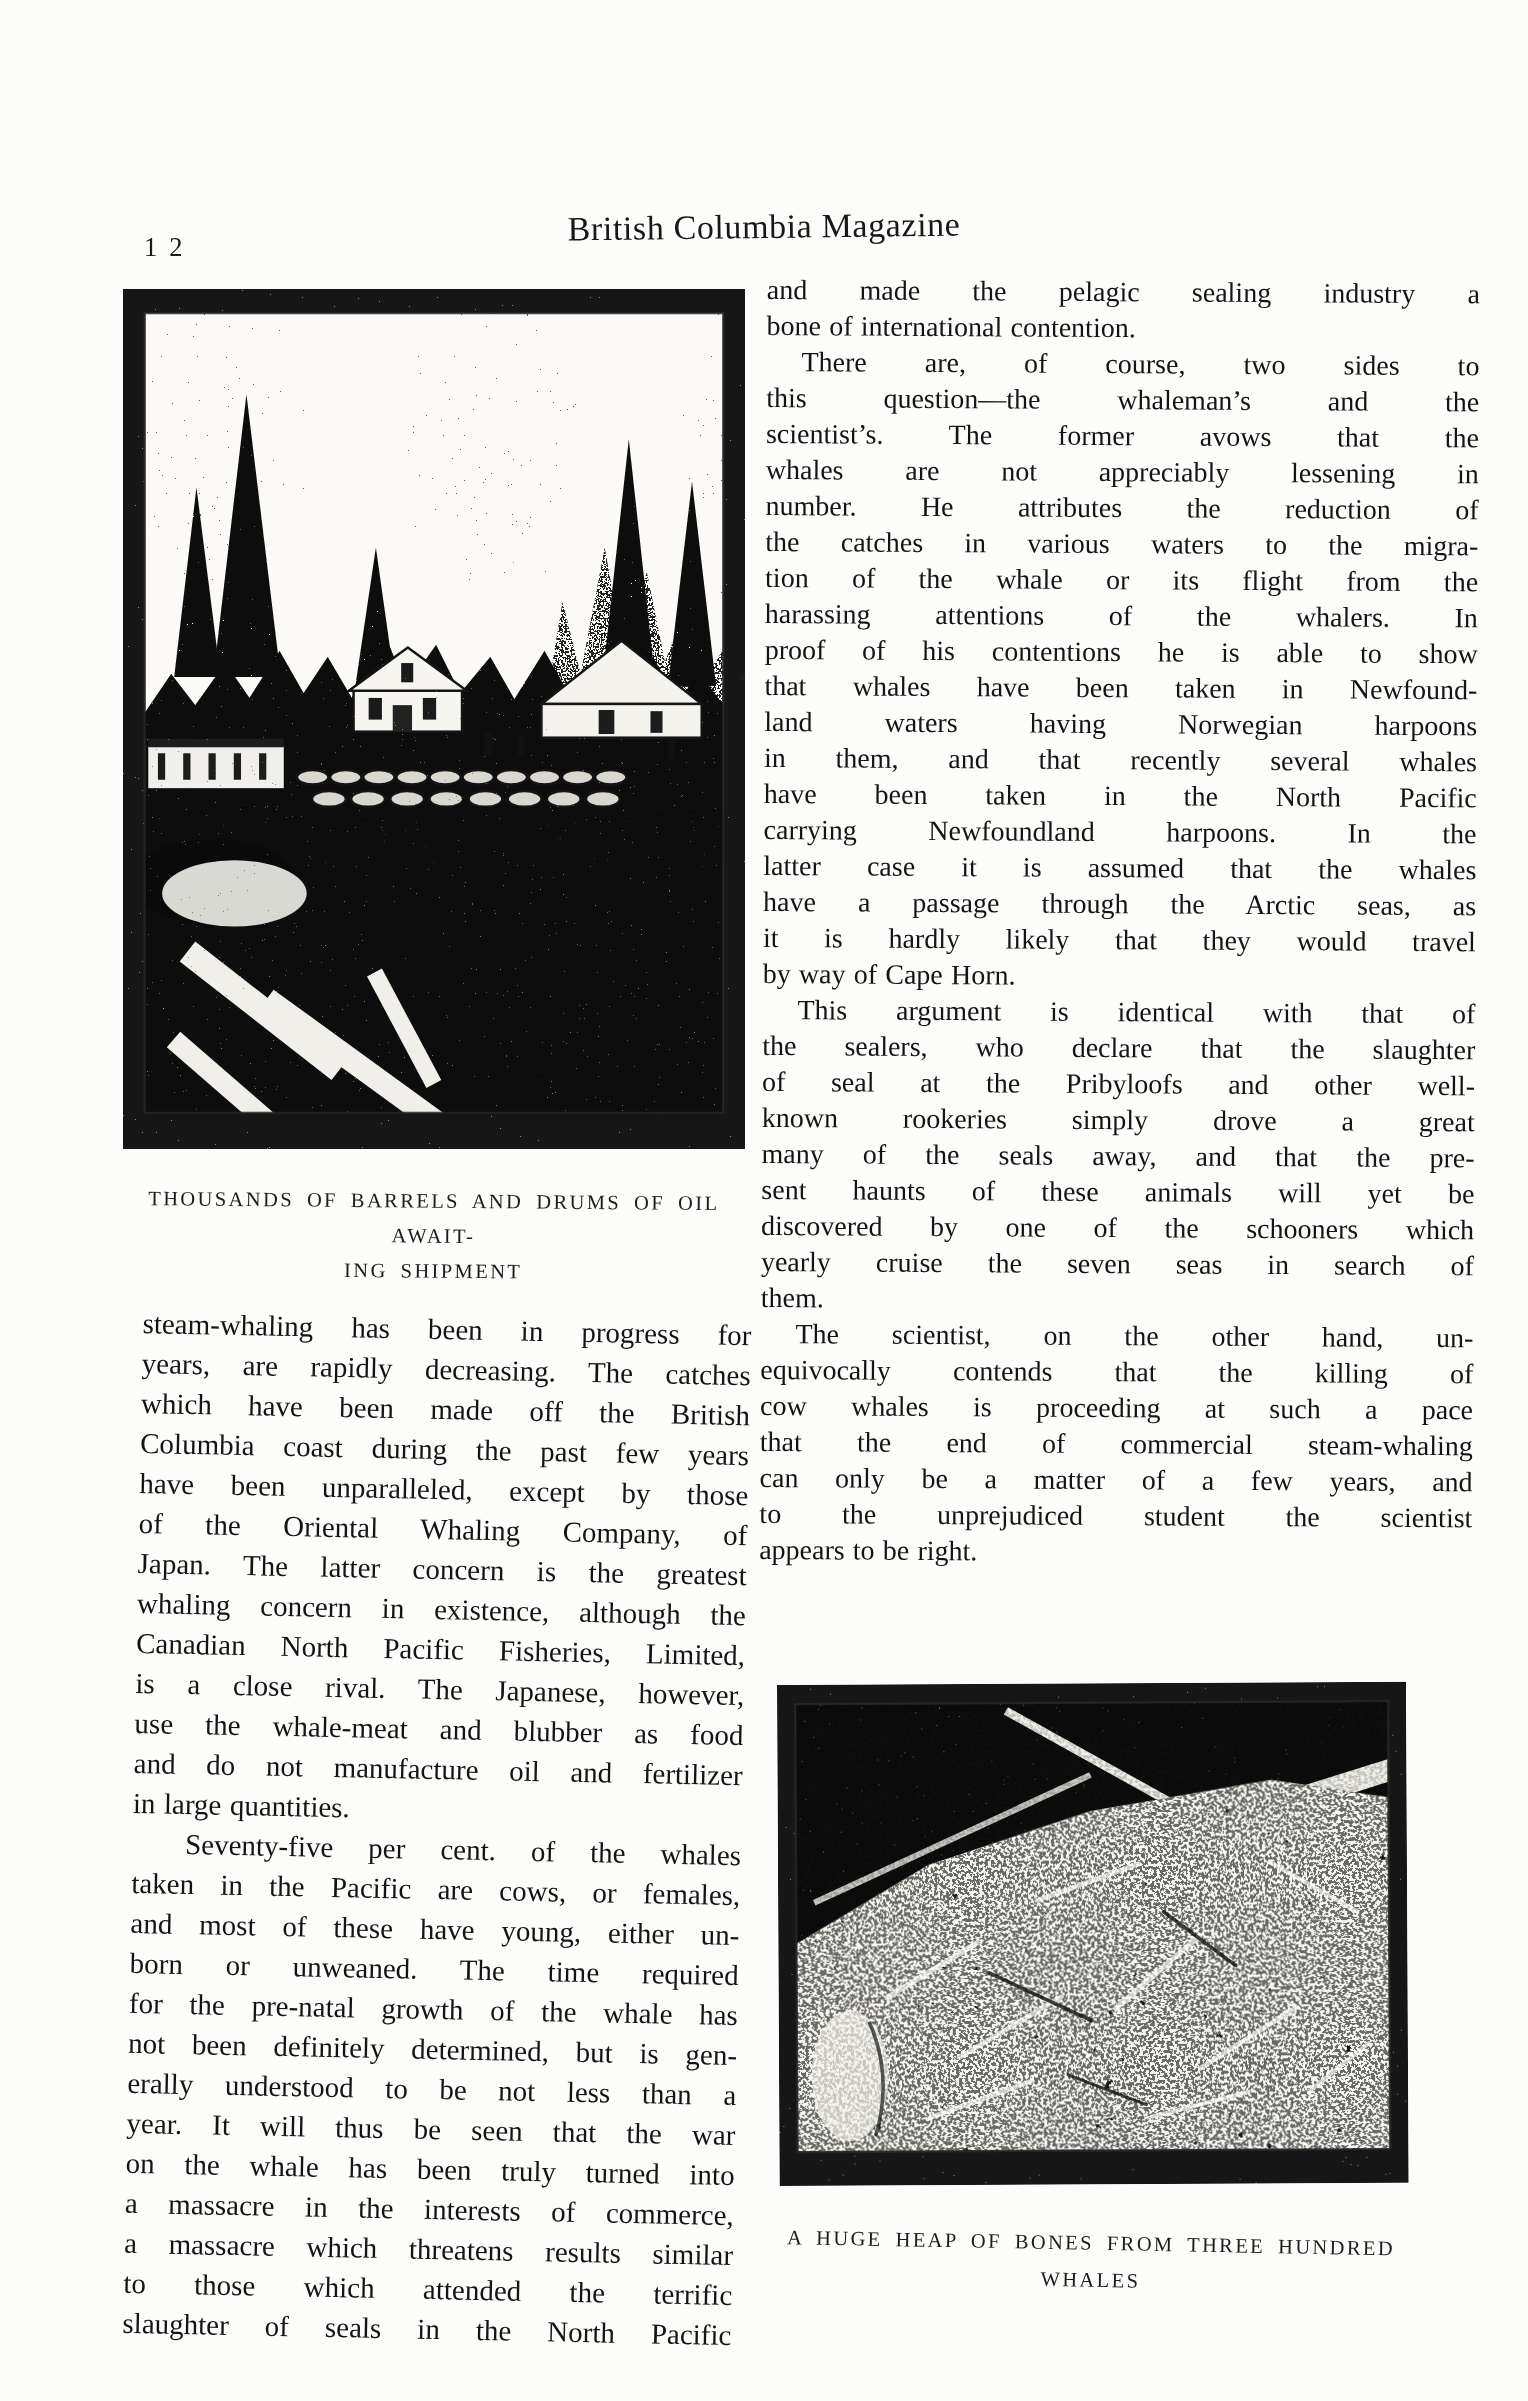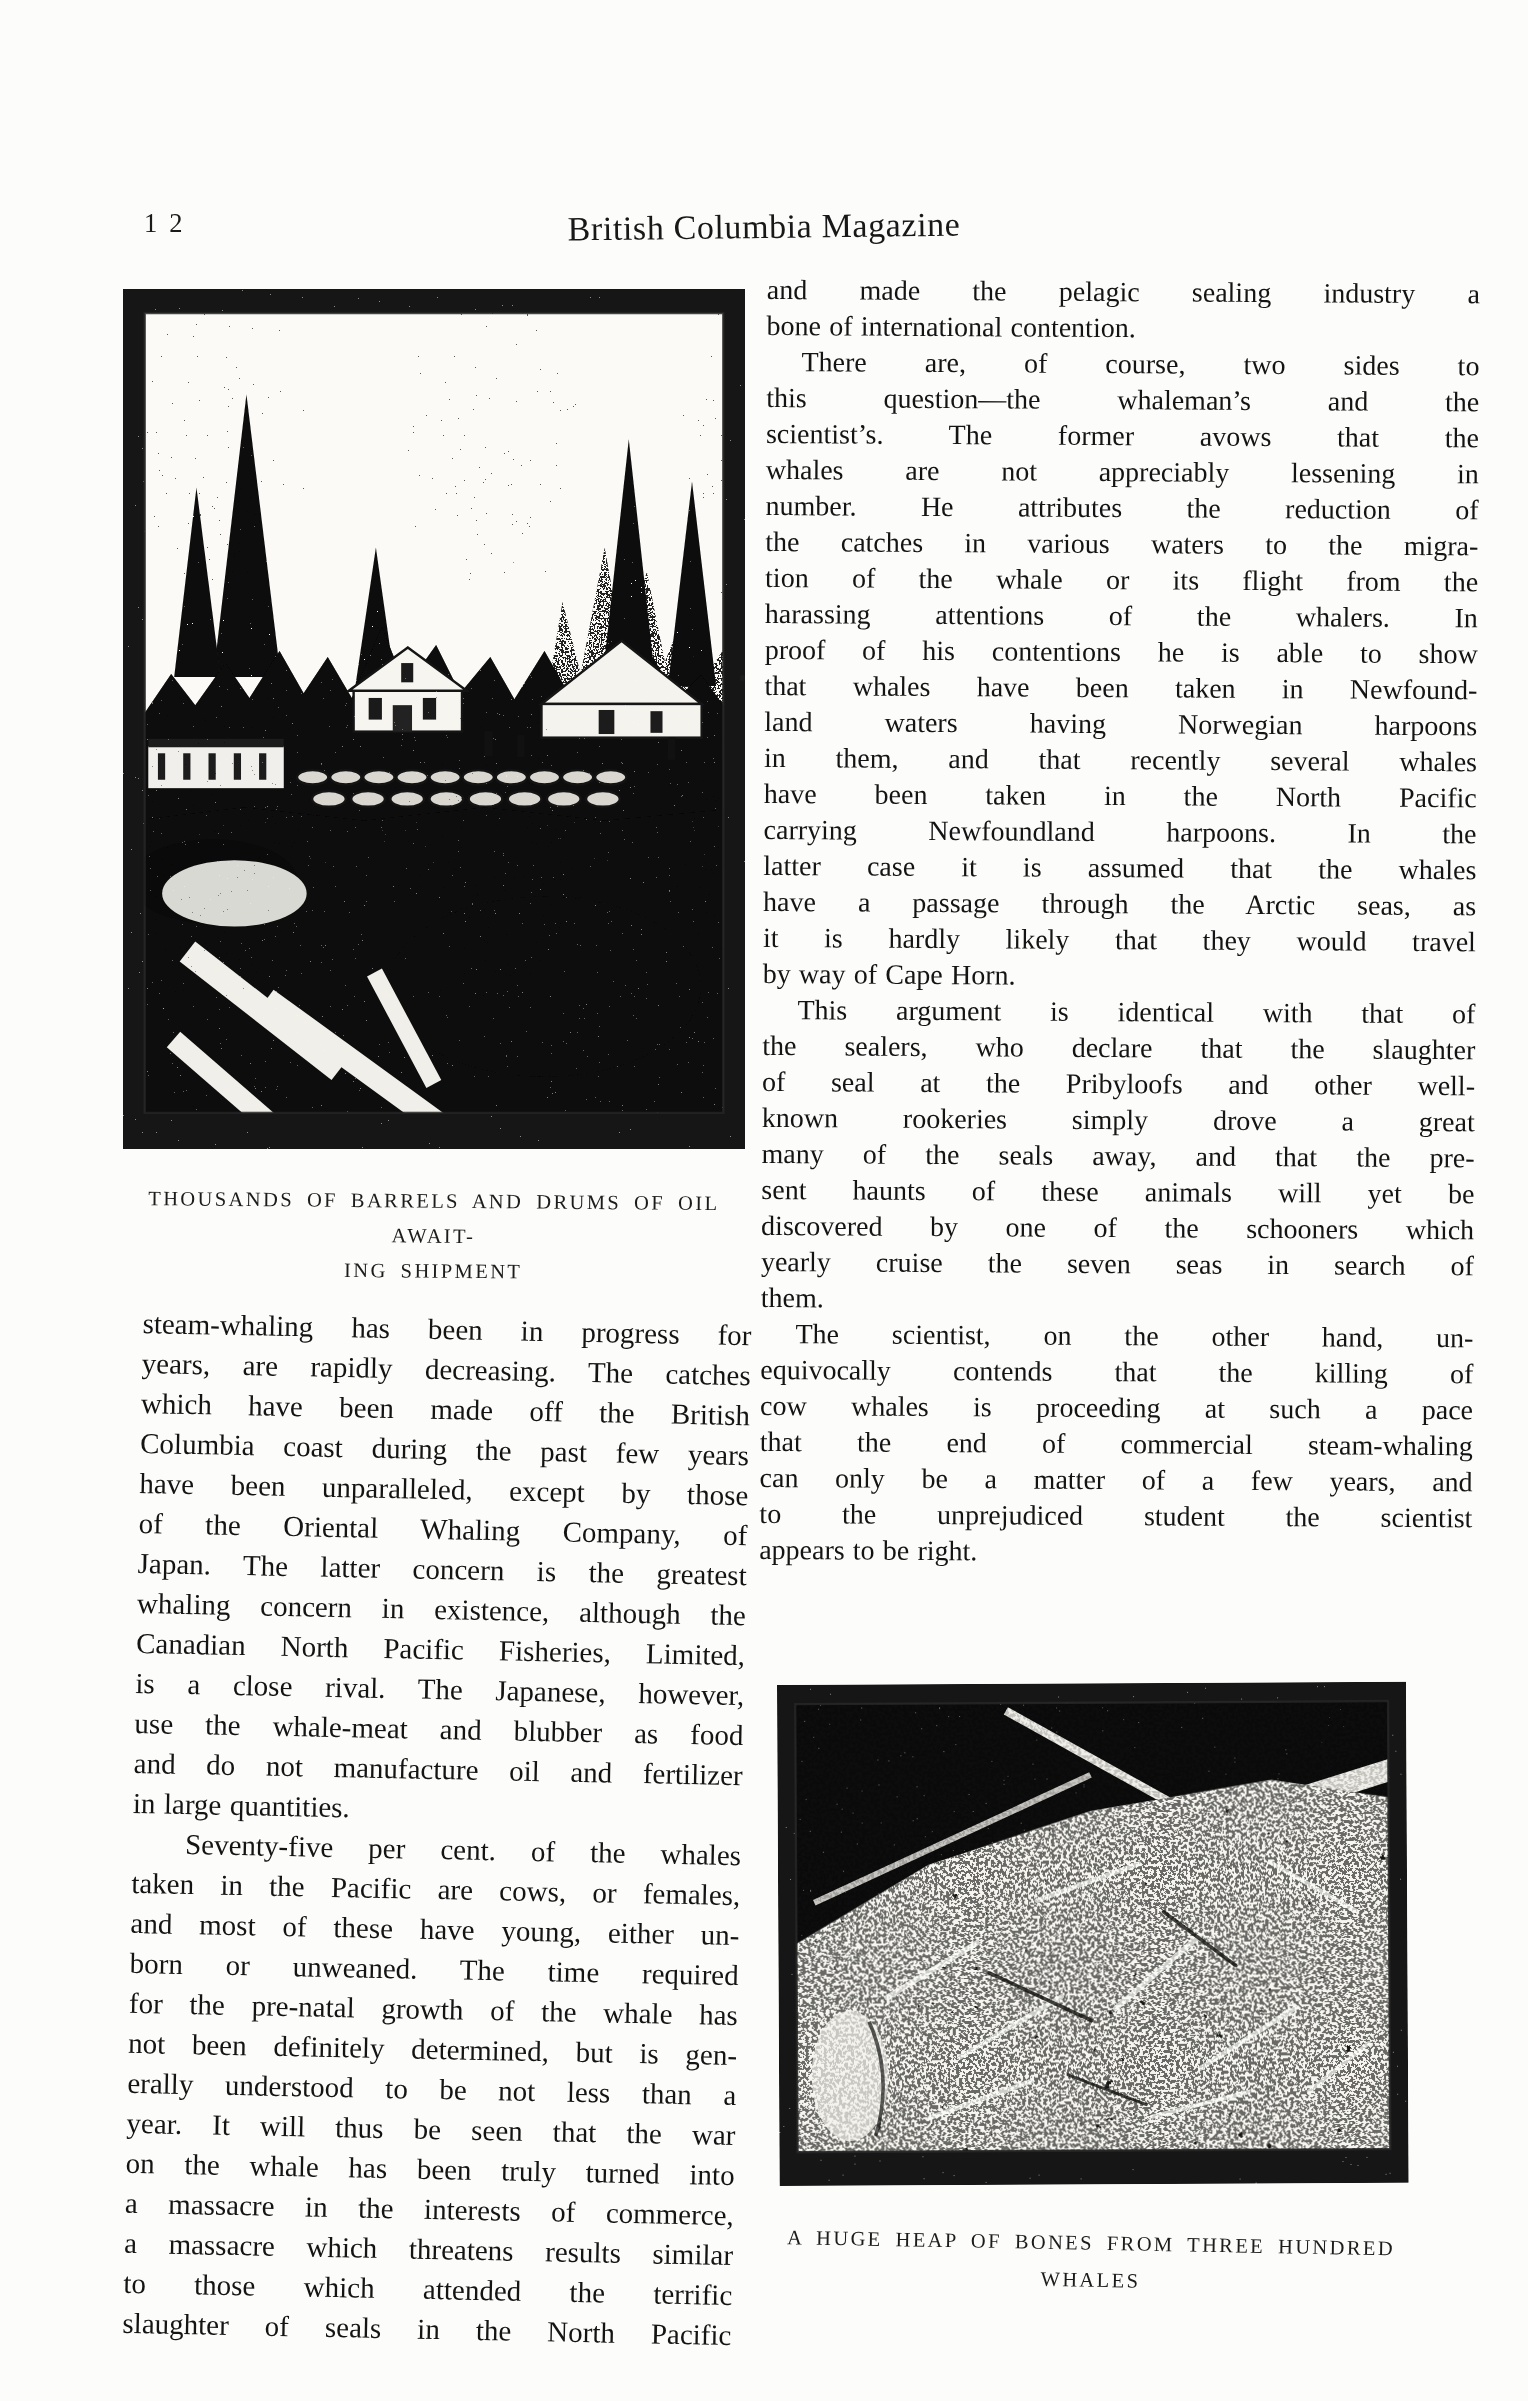--- a/index.html
+++ b/index.html
@@ -2,21 +2,21 @@
 <html style="font-size:9.6px"><head>
 <meta charset="utf-8">
 <style>
   html,body{margin:0;padding:0;background:#888;}
   .page{
     position:relative;width:1528px;height:2401px;background:#fcfcfa;
     font-family:"Liberation Serif","DejaVu Serif",serif;color:#141414;overflow:hidden;
   }
   .abs{position:absolute;}
   .pagenum{
-    left:144px;top:208px;font-size:26.5px;letter-spacing:12px;color:#1a1a1a;
+    left:144px;top:232px;font-size:26.5px;letter-spacing:12px;color:#1a1a1a;
   }
   .header{
     left:0;top:208px;width:1528px;text-align:center;font-size:34px;color:#181818;
     transform:rotate(-0.7deg);transform-origin:50% 50%;letter-spacing:0.6px;
   }
   .photoframe{overflow:hidden;}
   .photo1{left:123px;top:289px;width:622px;height:860px;}
   .photo2{left:777px;top:1685px;width:629px;height:501px;transform:rotate(-0.3deg);transform-origin:0 0;}
   .caption{
     text-align:center;font-size:20.5px;letter-spacing:2.4px;word-spacing:5.4px;color:#1c1c1c;

